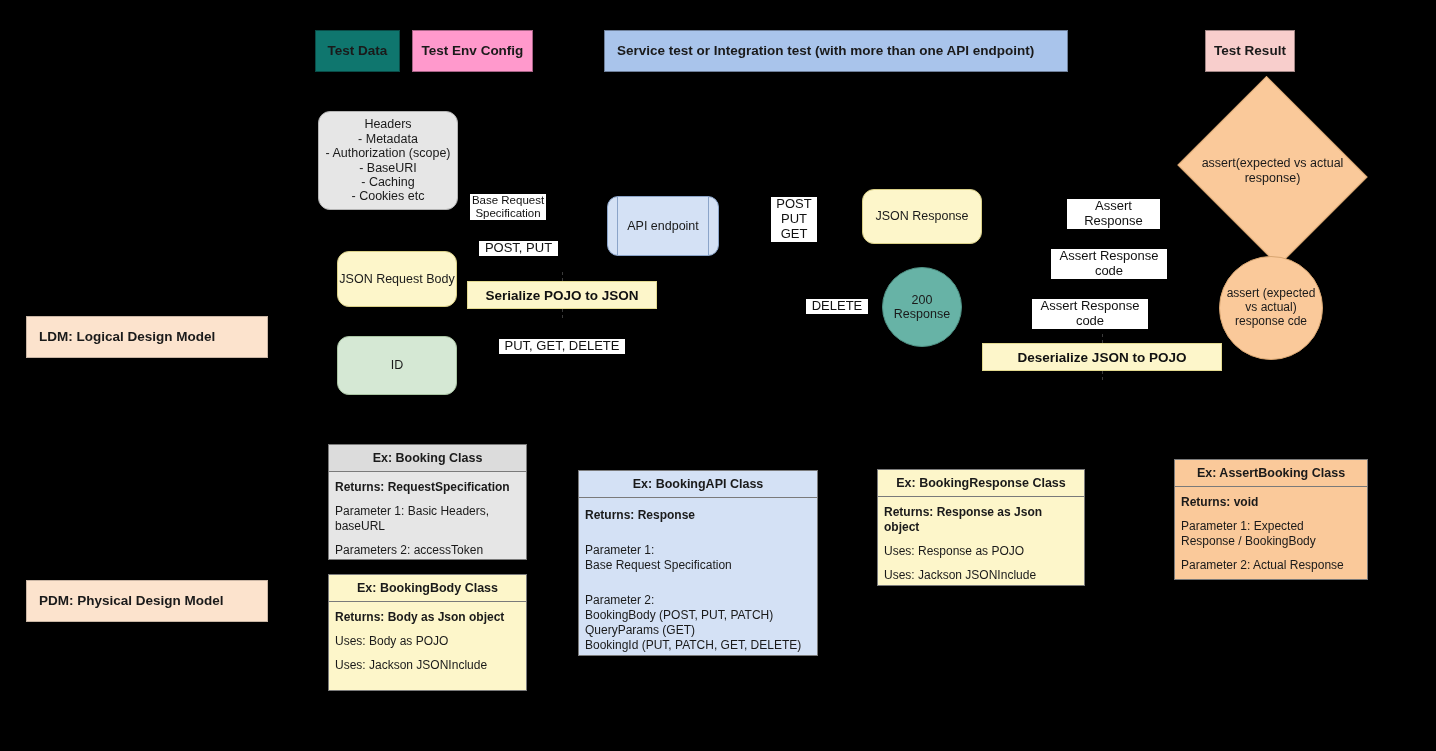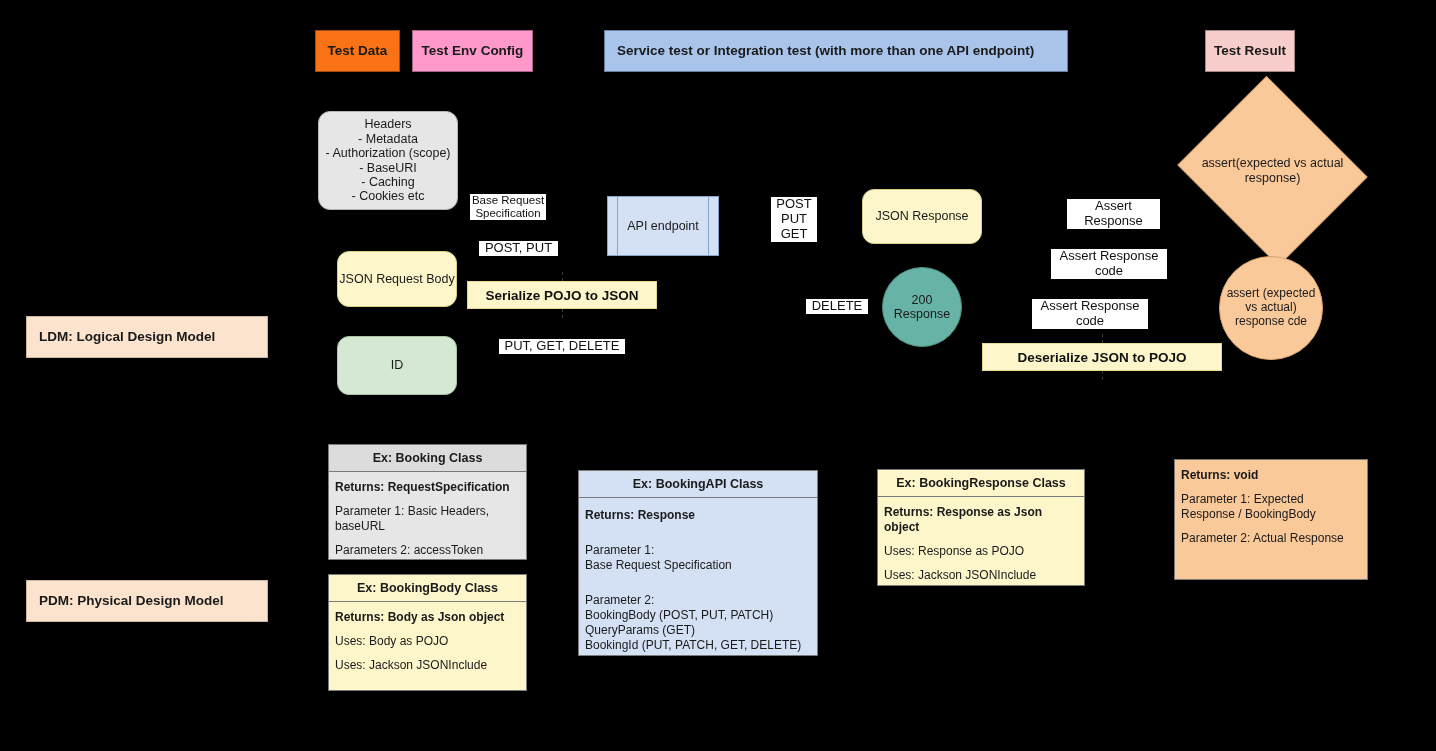--- a/index.html
+++ b/index.html
@@ -25,21 +25,21 @@
     color: #1a1a1a;
     line-height: 1.15;
   }
 
   
   .hdr {
     font-size: 13.5px;
     font-weight: bold;
     border: 1px solid rgba(0,0,0,0.35);
   }
-  .hdr.orange { background: #f97316; }
+  .hdr.orange { background: #0f766e; }
   .hdr.pink   { background: #ff99cc; }
   .hdr.blue   { background: #a9c4eb; }
   .hdr.rose   { background: #f8cecc; }
 
   
   .model-label {
     background: #fce3cd;
     font-size: 13.5px;
     font-weight: bold;
     justify-content: flex-start;
@@ -206,21 +206,21 @@
 Specification</div>
 
   <div class="edge-label" style="left:479px; top:241px; width:77px;">POST, PUT</div>
 
   <div class="edge-label" style="left:499px; top:339px; width:124px;">PUT, GET, DELETE</div>
 
   <div class="dash-v" style="left:562px; top:272px; height:9px;"></div>
   <div class="strip" style="left:467px; top:281px; width:190px; height:28px;">Serialize POJO to JSON</div>
   <div class="dash-v" style="left:562px; top:309px; height:9px;"></div>
 
-  <div class="node predef" style="left:607px; top:196px; width:112px; height:60px;">API endpoint</div>
+  <div class="node predef" style="left:607px; top:196px; width:112px; height:60px;border-radius:11px;">API endpoint</div>
 
   <div class="edge-label" style="left:771px; top:197px; width:44px;">POST
 PUT
 GET</div>
 
   <div class="edge-label" style="left:774px; top:299px; width:60px;margin-left:32px;">DELETE</div>
 
   <div class="node rounded yellow" style="left:862px; top:189px; width:120px; height:55px;">JSON Response</div>
 
   <div class="node circle teal" style="left:882px; top:267px; width:80px; height:80px;">200 Response</div>
@@ -276,20 +276,21 @@
   <div class="card yellow" style="left:877px; top:457px; width:208px; height:117px;">
     <div class="card-title">Ex: BookingResponse Class</div>
     <div class="card-body">
       <div class="row b">Returns: Response as Json object</div>
       <div class="row">Uses: Response as POJO</div>
       <div class="row">Uses: Jackson JSONInclude</div>
     </div>
   </div>
 
   <div class="card orange" style="left:1174px; top:447px; width:194px; height:121px;">
+    <div class="card-title">Ex: AssertBooking Class</div>
     <div class="card-body">
       <div class="row b">Returns: void</div>
       <div class="row">Parameter 1: Expected Response / BookingBody</div>
       <div class="row">Parameter 2: Actual Response</div>
     </div>
   </div>
 
 </div>
 
 </body></html>

